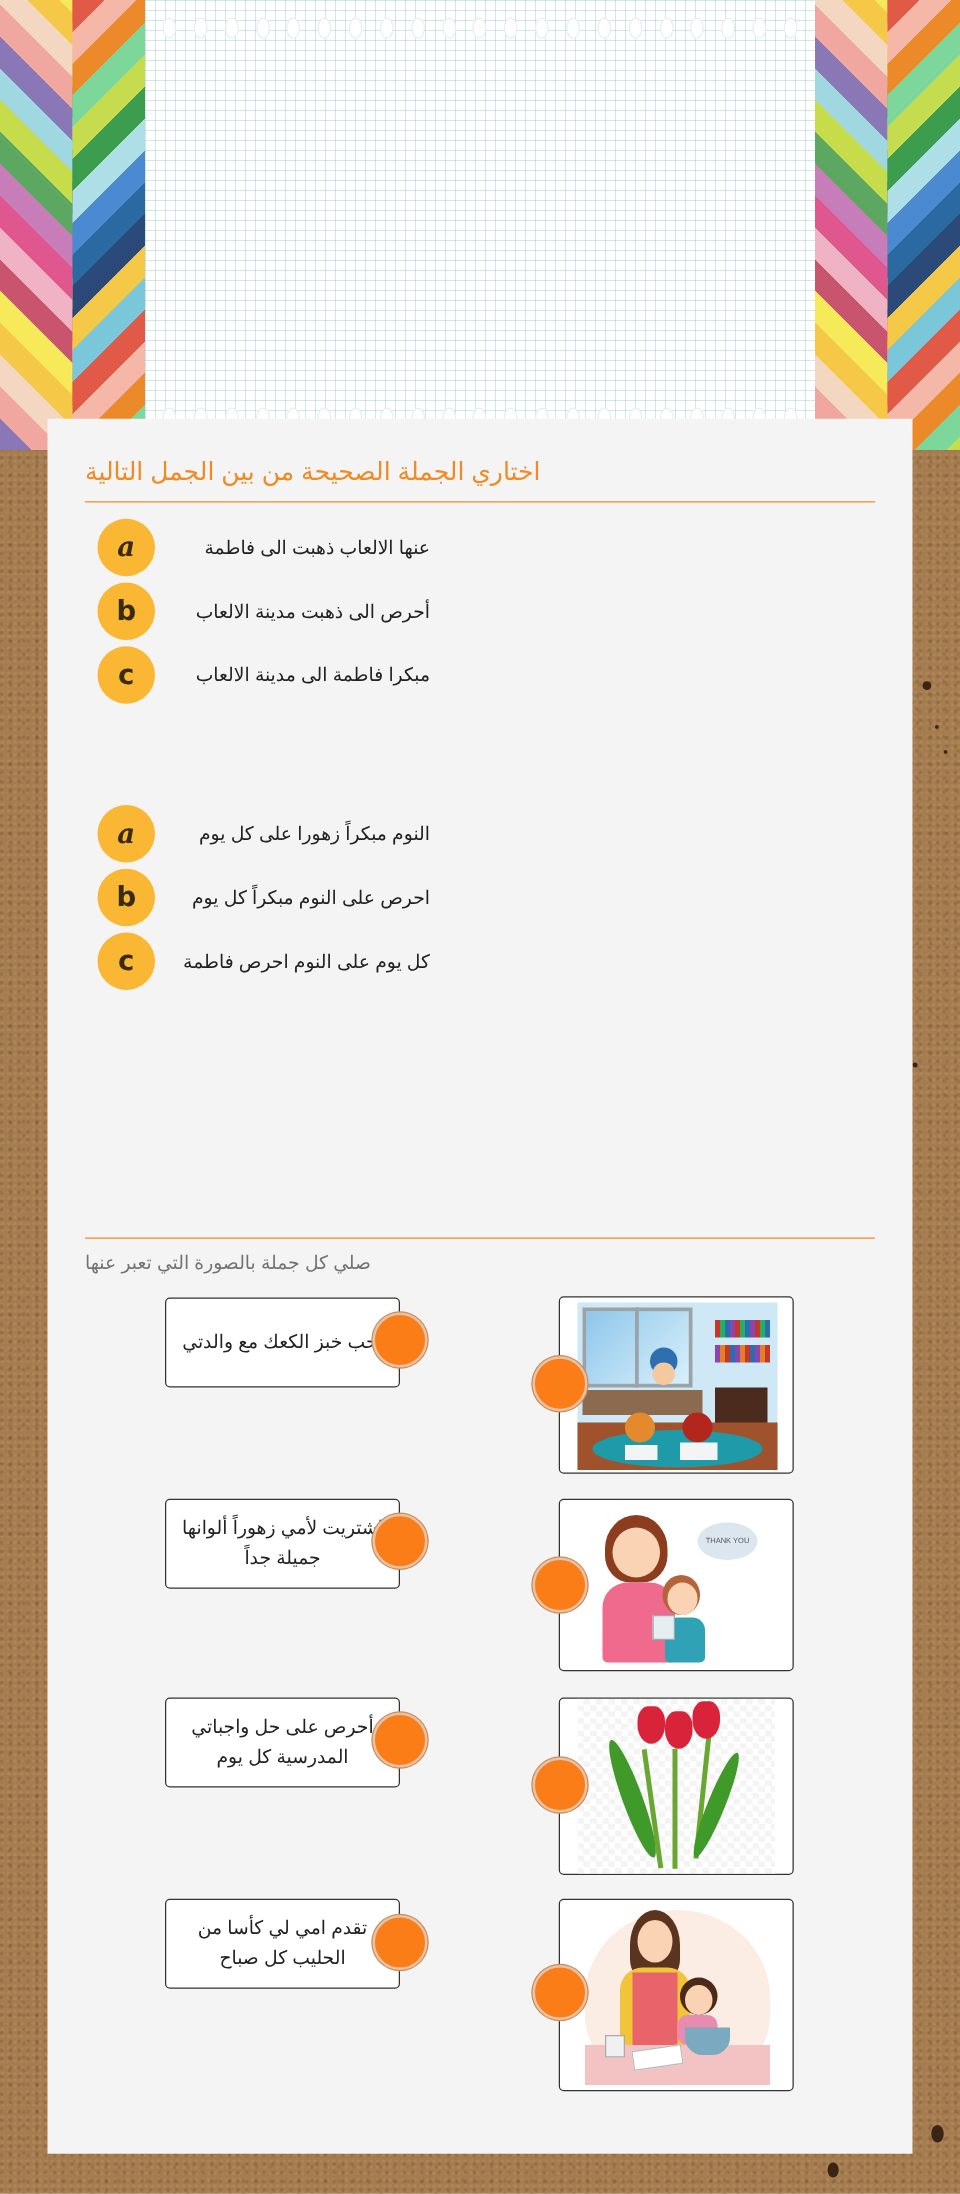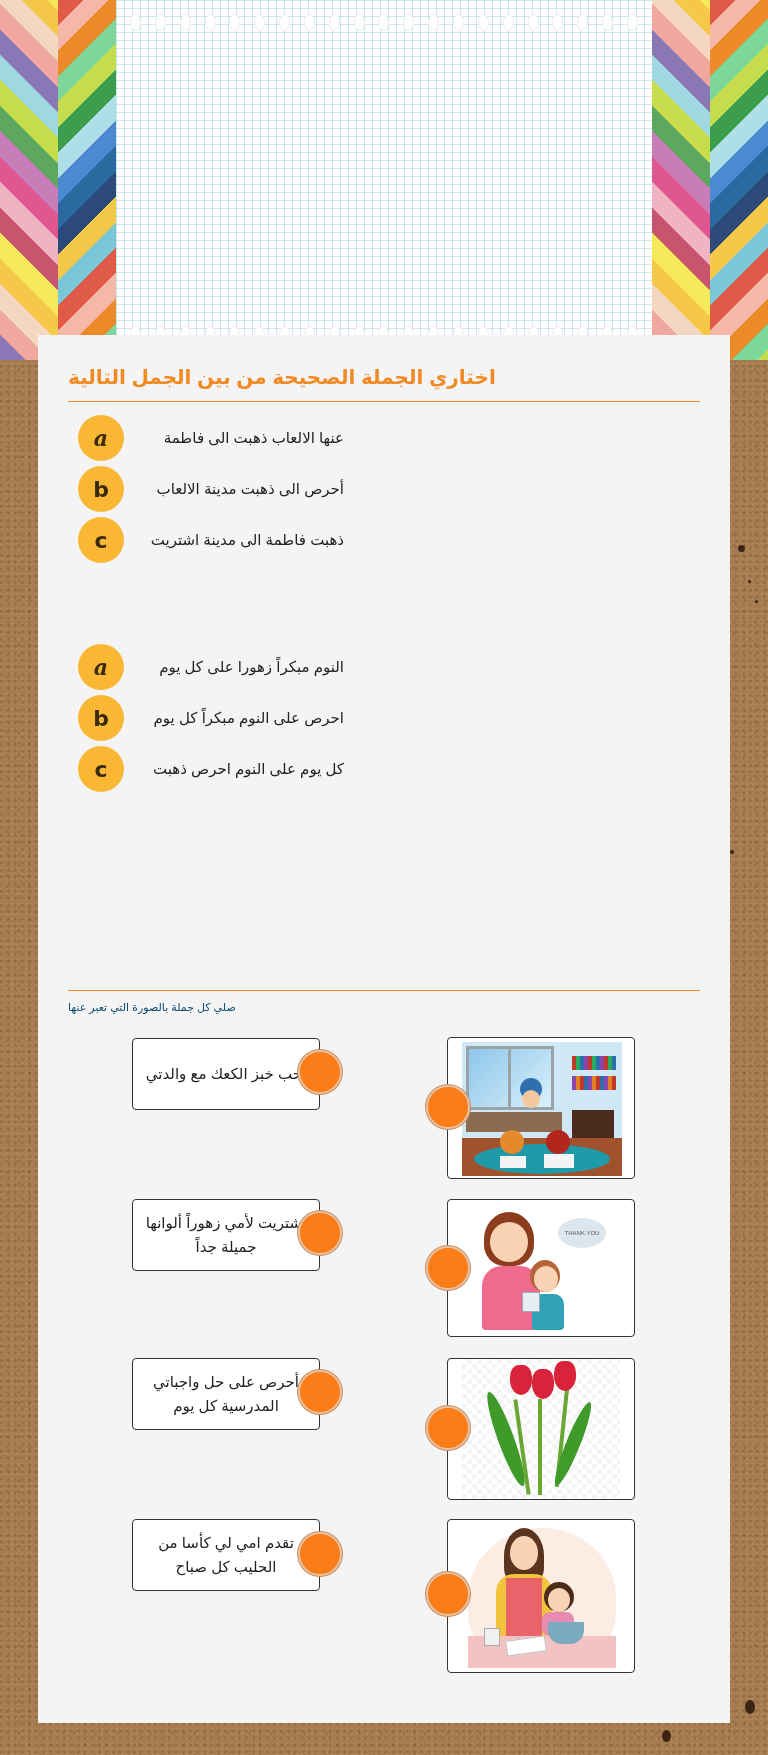--- a/index.html
+++ b/index.html
@@ -65,38 +65,38 @@
   }
   
   .card {
     position: absolute; left: 38px; top: 335px; width: 692px; height: 1388px;
     background: #f4f4f4;
   }
   .section-title {
     position: absolute; left: 30px; width: 632px; text-align: left;
     color: #f08a24; font-size: 20px; direction: rtl;
   }
-  .section-title span { display: inline-block; font-weight: bold; }
+  .section-title span { display: inline-block; }
   .section-rule {
     position: absolute; left: 30px; width: 632px; height: 1px; background: #f08a24;
   }
   .option {
     position: absolute; left: 40px; height: 46px; display: flex; align-items: center;
   }
   .badge {
     width: 46px; height: 46px; border-radius: 50%; background: #f9b733;
     color: #3a2a10; font-weight: bold; font-size: 22px; display: flex; align-items: center; justify-content: center;
     font-family: "DejaVu Sans", sans-serif;
   }
   .badge.italic { font-style: italic; font-family: "DejaVu Serif", serif; }
   .option-text {
     margin-left: 20px; font-size: 15px; color: #222; direction: rtl; width: 200px; text-align: right;
   }
   .instruction {
-    position: absolute; left: 30px; top: 666px; font-size: 11px; color: #0c4a6e; direction: rtl;
+    position: absolute; left: 30px; top: 666px; font-size: 15px; color: #737373; direction: rtl;
   }
   .match-box {
     position: absolute; left: 94px; width: 188px; height: 72px;
     background: #fff; border: 1px solid #333; border-radius: 4px;
     display: flex; align-items: center; justify-content: center; text-align: center;
     font-size: 15px; color: #222; direction: rtl; line-height: 24px; padding: 0 6px;
   }
   .img-box {
     position: absolute; left: 409px; width: 188px; background: #fff;
     border: 1px solid #333; border-radius: 4px; overflow: hidden;
@@ -187,34 +187,34 @@
   <div class="option" style="top:80px;">
     <div class="badge italic">a</div>
     <div class="option-text">عنها الالعاب ذهبت الى فاطمة</div>
   </div>
   <div class="option" style="top:131px;">
     <div class="badge">b</div>
     <div class="option-text">أحرص الى ذهبت مدينة الالعاب</div>
   </div>
   <div class="option" style="top:182px;">
     <div class="badge">c</div>
-    <div class="option-text">ذهبت فاطمة الى مدينة اشتريت</div>
+    <div class="option-text">مبكرا فاطمة الى مدينة الالعاب</div>
   </div>
 
   <div class="option" style="top:309px;">
     <div class="badge italic">a</div>
     <div class="option-text">النوم مبكراً زهورا على كل يوم</div>
   </div>
   <div class="option" style="top:360px;">
     <div class="badge">b</div>
     <div class="option-text">احرص على النوم مبكراً كل يوم</div>
   </div>
   <div class="option" style="top:411px;">
     <div class="badge">c</div>
-    <div class="option-text">كل يوم على النوم احرص ذهبت</div>
+    <div class="option-text">كل يوم على النوم احرص فاطمة</div>
   </div>
 
   <div class="section-rule" style="top:655px;"></div>
   <div class="instruction">صلي كل جملة بالصورة التي تعبر عنها</div>
 
   <div class="match-box" style="top:703px;">
       <span>احب خبز الكعك مع والدتي</span>
     </div>
   <div class="match-box" style="top:864px;">
       <span>اشتريت لأمي زهوراً ألوانها جميلة جداً</span>

